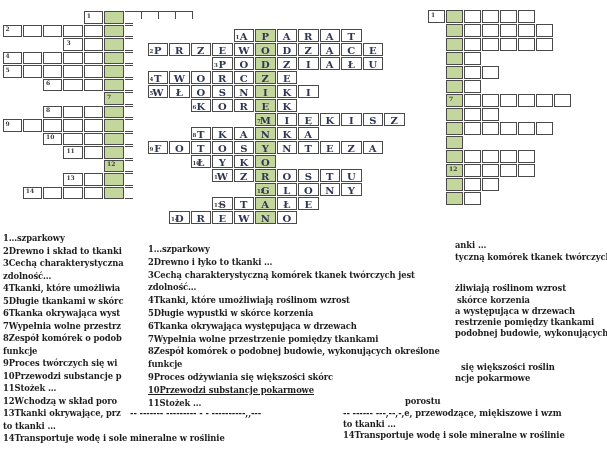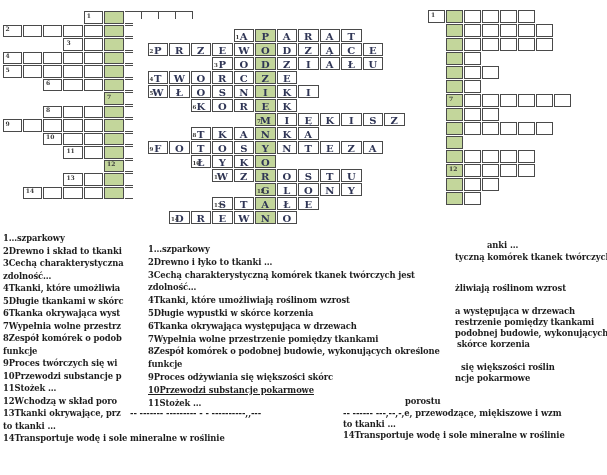--- a/index.html
+++ b/index.html
@@ -320,24 +320,24 @@
       <div class="clue" style="left: 148px; top: 320.8px;">6Tkanka okrywająca występująca w drzewach</div>
       <div class="clue" style="left: 148px; top: 333.6px;">7Wypełnia wolne przestrzenie pomiędzy tkankami</div>
       <div class="clue" style="left: 148px; top: 346.4px;">8Zespół komórek o podobnej budowie, wykonujących określone</div>
       <div class="clue" style="left: 148px; top: 359.2px;">funkcje</div>
       <div class="clue" style="left: 148px; top: 372px;">9Proces odżywiania się większości skórc</div>
       <div class="clue" style="left: 148px; top: 384.8px; text-decoration: underline;">10Przewodzi substancje pokarmowe</div>
       <div class="clue" style="left: 148px; top: 397.6px;">11Stożek …</div>
       <div class="clue" style="left: 130px; top: 408px;">-- ------- --------- - - ----------,,---</div>
     </div>
   <div id="clues-right">
-      <div class="clue" style="left: 455px; top: 240px; margin-left: 32px;">anki …</div>
+      <div class="clue" style="left: 455px; top: 240px;">anki …</div>
       <div class="clue" style="left: 455px; top: 252px;">tyczną komórek tkanek twórczych</div>
       <div class="clue" style="left: 455px; top: 283px;">żliwiają roślinom wzrost</div>
-      <div class="clue" style="left: 457px; top: 295px; margin-top: 44px;">skórce korzenia</div>
+      <div class="clue" style="left: 457px; top: 295px;">skórce korzenia</div>
       <div class="clue" style="left: 455px; top: 306px;">a występująca w drzewach</div>
       <div class="clue" style="left: 455px; top: 317px;">restrzenie pomiędzy tkankami</div>
       <div class="clue" style="left: 455px; top: 328px;">podobnej budowie, wykonujących</div>
       <div class="clue" style="left: 461px; top: 362px;">się większości roślin</div>
       <div class="clue" style="left: 455px; top: 373px;">ncje pokarmowe</div>
       <div class="clue" style="left: 405px; top: 396px;">porostu</div>
       <div class="clue" style="left: 343px; top: 408px;">-- ------ ---,--,-,e, przewodzące, miękiszowe i wzm</div>
       <div class="clue" style="left: 343px; top: 419px;">to tkanki …</div>
       <div class="clue" style="left: 343px; top: 430px;">14Transportuje wodę i sole mineralne w roślinie</div>
     </div>

